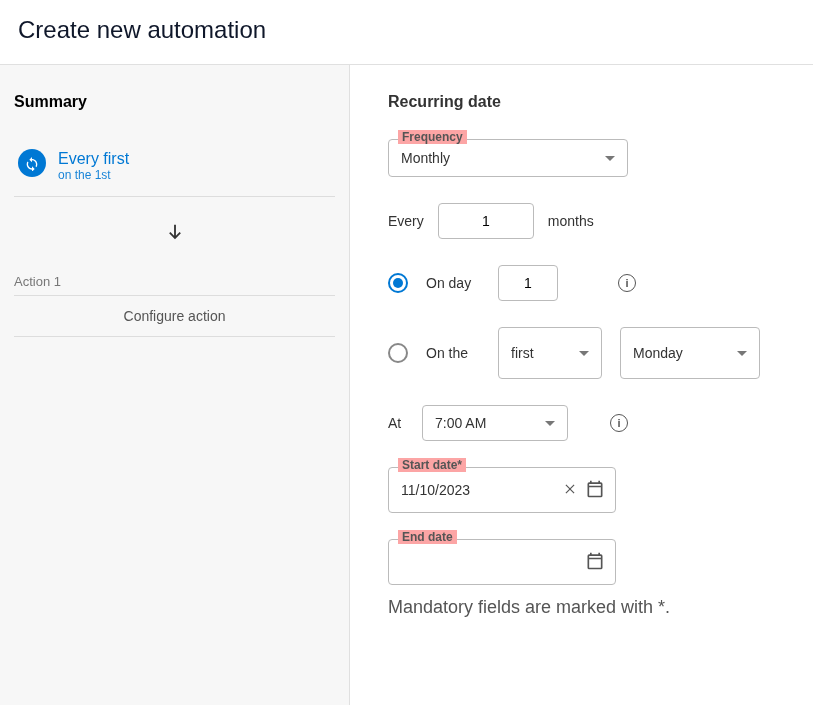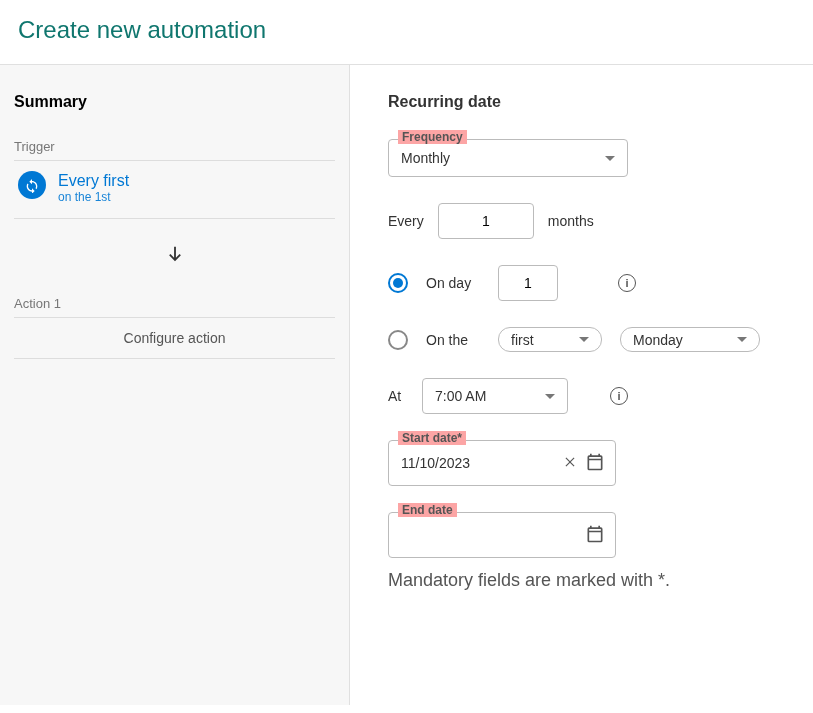--- a/index.html
+++ b/index.html
@@ -9,21 +9,21 @@
       background: #fff;
       font-size: 14px;
     }
     .header {
       padding: 16px 18px 20px;
       border-bottom: 1px solid #e0e0e0;
     }
     .header h1 {
       font-size: 24px;
       font-weight: 400;
-      color: #0f766e;
+      color: #0f172a;
     }
     .main {
       display: flex;
     }
     .sidebar {
       width: 350px;
       background: #f7f7f7;
       border-right: 1px solid #e0e0e0;
       padding: 28px 14px 28px 14px;
       min-height: 640px;
@@ -171,22 +171,22 @@
       display: inline-flex;
       align-items: center;
       justify-content: center;
       font-size: 11px;
       color: #555;
       font-weight: 600;
       flex-shrink: 0;
     }
     .ordinal-select, .weekday-select {
       border: 1px solid #bbb;
-      border-radius: 12px;
-      height: 25px;
+      border-radius: 4px;
+      height: 52px;
       display: inline-flex;
       align-items: center;
       justify-content: space-between;
       padding: 0 12px;
       font-size: 14px;
     }
     .ordinal-select { width: 104px; }
     .weekday-select { width: 140px; }
     .time-select {
       border: 1px solid #bbb;
@@ -221,21 +221,20 @@
 <body>
 
 <div class="header">
   <h1>Create new automation</h1>
 </div>
 
 <div class="main">
   <aside class="sidebar">
     <h2>Summary</h2>
 
-    <div class="section-label">Trigger</div>
     <div class="trigger-row">
       <span class="trigger-icon">
         <svg width="16" height="16" viewBox="0 0 24 24">
             <path d="M12 6V3L8 7l4 4V8c3.31 0 6 2.69 6 6 0 1.01-.25 1.97-.7 2.8l1.46 1.46A7.93 7.93 0 0020 14c0-4.42-3.58-8-8-8zm-6 8c0-1.01.25-1.97.7-2.8L5.24 9.74A7.93 7.93 0 004 14c0 4.42 3.58 8 8 8v3l4-4-4-4v3c-3.31 0-6-2.69-6-6z"></path>
           </svg>
       </span>
       <div class="trigger-text">
         <div class="title">Every first</div>
         <div class="sub">on the 1st</div>
       </div>

